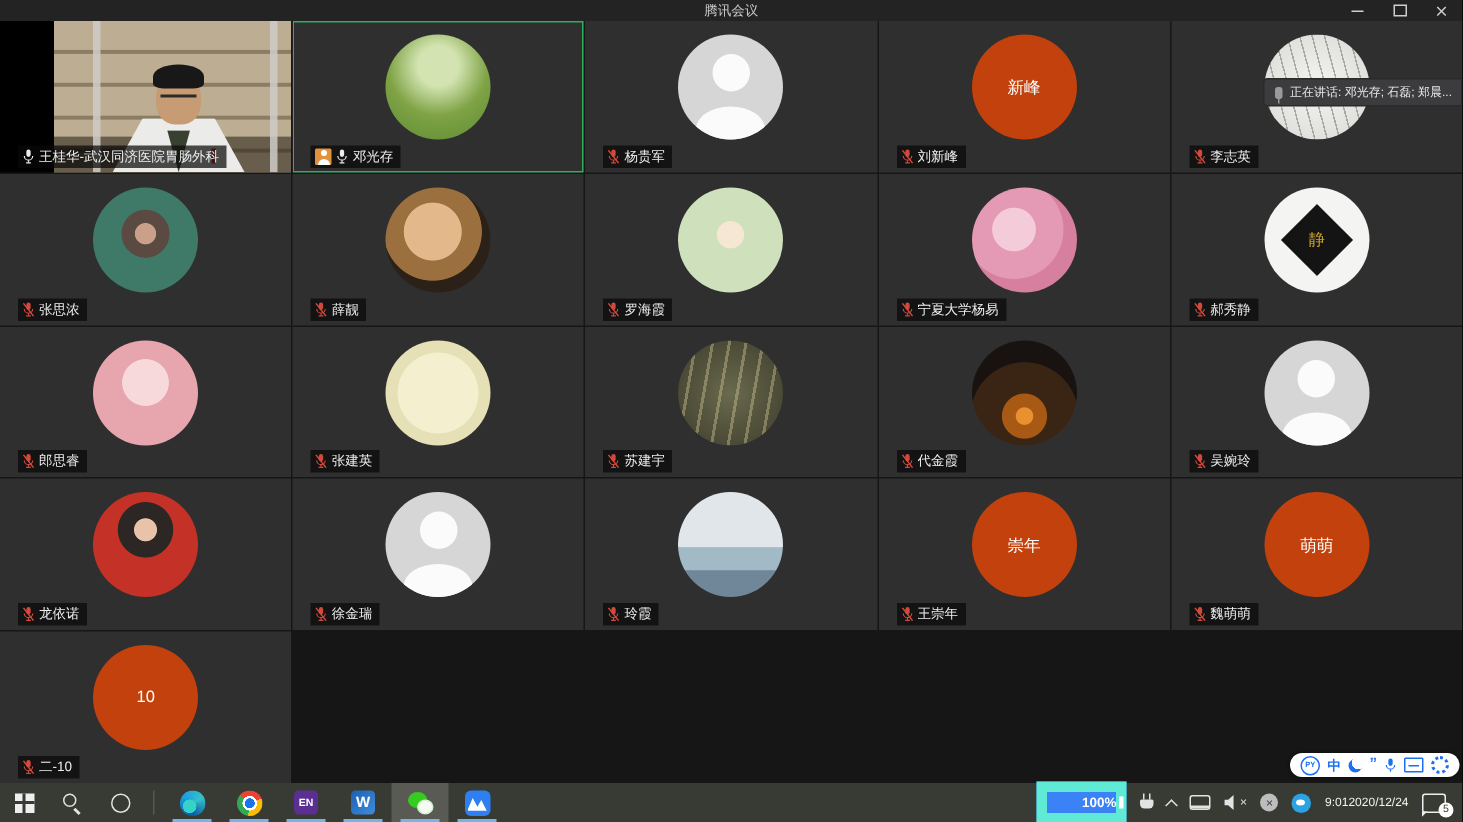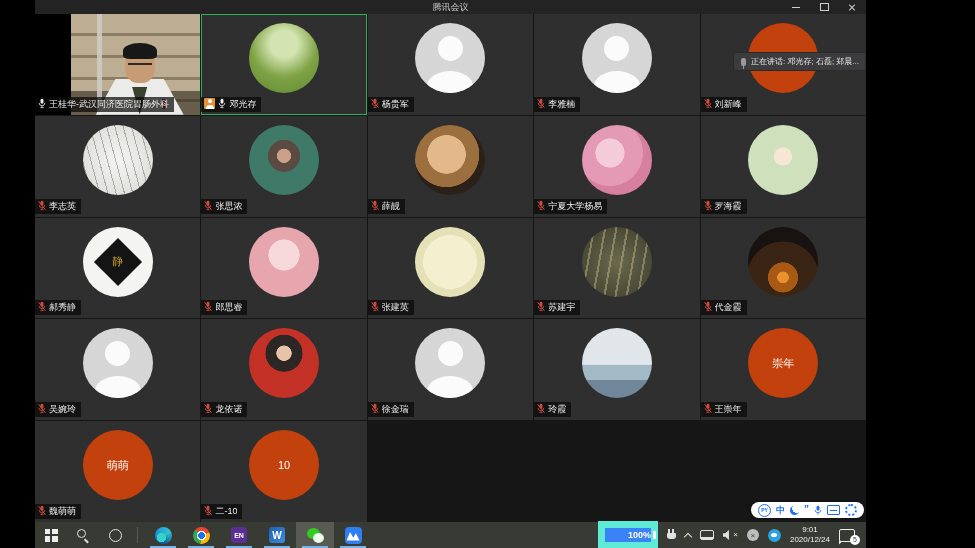--- a/index.html
+++ b/index.html
@@ -1,17 +1,17 @@
 <!DOCTYPE html>
 <html><head>
 <meta charset="utf-8">
 <style>
   html,body{margin:0;padding:0;background:#000;}
-  .screen{position:relative;width:831px;height:548px;overflow:hidden;
-          font-family:"Liberation Sans","DejaVu Sans",sans-serif;background:#151515;margin-left:35px;}
+  .screen{position:relative;width:975px;height:548px;overflow:hidden;
+          font-family:"Liberation Sans","DejaVu Sans",sans-serif;background:#151515;}
 
   
   .titlebar{position:absolute;top:0;left:0;right:0;height:14px;background:#232323;
             display:flex;align-items:center;justify-content:center;z-index:30;}
   .titlebar .title{font-size:9px;color:#c9c9c9;}
   .win-controls{position:absolute;right:0;top:0;height:14px;display:flex;}
   .win-btn{width:28px;height:14px;display:flex;align-items:center;justify-content:center;}
   .ic-min{width:8px;height:1px;background:#cfcfcf;}
   .ic-max{width:7px;height:6px;border:1px solid #cfcfcf;}
   .ic-close{position:relative;width:8px;height:8px;}
@@ -32,21 +32,21 @@
   .avatar.initials{background:#c2410c;}
   .avatar.default{background:#d6d6d6;}
   .avatar.default::before{content:"";position:absolute;left:50%;top:13px;width:25px;height:25px;
           margin-left:-12.5px;border-radius:50%;background:#fbfbfb;}
   .avatar.default::after{content:"";position:absolute;left:50%;bottom:-8px;width:46px;height:30px;
           margin-left:-23px;border-radius:50% 50% 0 0;background:#fbfbfb;}
   .av-text{position:relative;z-index:2;color:#fff;font-size:11px;}
   .av-diamond{position:absolute;width:34px;height:34px;background:#141414;transform:rotate(45deg);z-index:1;}
 
   
-  .label{position:absolute;left:0;bottom:3px;display:inline-flex;gap:3px;
+  .label{position:absolute;left:12px;bottom:3px;display:inline-flex;align-items:center;gap:3px;
          background:rgba(8,8,8,.72);padding:1px 5px 1px 3px;max-width:97%;
          font-size:9px;color:#ededed;white-space:nowrap;overflow:hidden;z-index:5;}
   .host-badge{position:relative;width:11px;height:11px;background:#e2923d;border-radius:1px;overflow:hidden;flex:0 0 auto;}
   .host-badge::before{content:"";position:absolute;left:50%;top:1.5px;width:4px;height:4px;margin-left:-2px;border-radius:50%;background:#fff;}
   .host-badge::after{content:"";position:absolute;left:50%;bottom:-1px;width:8px;height:5px;margin-left:-4px;border-radius:4px 4px 0 0;background:#fff;}
   .mic{display:inline-flex;flex:0 0 auto;}
   .mic.muted{color:#cf4a3c;}
   .mic.unmuted{color:#ececec;}
   .mic.unmuted svg .slash{display:none;}
   .pname{overflow:hidden;text-overflow:ellipsis;}
@@ -139,21 +139,21 @@
   .ic-touchpad{width:12px;height:8px;border:1px solid #e2e2e2;border-radius:2px;
        background:linear-gradient(#e2e2e2 0 0) bottom/100% 2px no-repeat;}
   .ic-speaker{position:relative;width:15px;height:12px;color:#e2e2e2;}
   .ic-speaker::before{content:"";position:absolute;left:0;top:1px;width:8px;height:10px;background:#e2e2e2;
        clip-path:polygon(0 32%,30% 32%,75% 0,75% 100%,30% 68%,0 68%);}
   .ic-speaker::after{content:"×";position:absolute;right:0;top:0;font-size:8px;line-height:12px;}
   .ic-grayx{width:12px;height:12px;border-radius:50%;background:#bdbdbd;color:#3a3a3a;
        display:flex;align-items:center;justify-content:center;font-size:8px;}
   .ic-bluecircle{position:relative;width:13px;height:13px;border-radius:50%;background:#2ba2e2;}
   .ic-bluecircle::after{content:"";position:absolute;left:3px;top:4px;width:6px;height:4px;border-radius:50%;background:#fff;}
-  .clock{display:flex;flex-direction:column;align-items:center;line-height:1.25;}
+  .clock{display:flex;flex-direction:row;align-items:flex-start;line-height:1.25;}
   .clock span{font-size:8px;color:#f3f3f3;}
   .notif{position:relative;width:14px;height:11px;border:1.5px solid #eeeeee;border-radius:2px;margin-right:6px;}
   .notif::before{content:"";position:absolute;left:-1px;bottom:-4px;width:4px;height:4px;background:#eeeeee;
        clip-path:polygon(0 0,100% 0,0 100%);}
   .notif .badge{position:absolute;right:-6px;bottom:-4px;width:10px;height:10px;border-radius:50%;background:#fff;
        color:#383b33;font-size:7px;display:flex;align-items:center;justify-content:center;}
 </style>
 </head>
 <body>
 
@@ -240,40 +240,20 @@
               <line x1="5" y1="9.6" x2="5" y2="11.6" stroke="currentColor" stroke-width="1"></line>
               <line x1="3" y1="11.6" x2="7" y2="11.6" stroke="currentColor" stroke-width="1"></line>
               <line class="slash" x1="0.8" y1="1.2" x2="9.2" y2="11.8" stroke="#e04b3a" stroke-width="1.2"></line>
             </svg>
       </span>
       <span class="pname">杨贵军</span>
     </div>
   </div>
       <div class="cell">
 
-    <div class="avatar default">
-      
-      
-    </div>
-    <div class="label">
-
-      <span class="mic muted">
-        <svg viewBox="0 0 10 13" width="8" height="11">
-              <rect x="3.2" y="0.5" width="3.6" height="6.2" rx="1.8" fill="currentColor"></rect>
-              <path d="M1.5 5.8a3.5 3.5 0 0 0 7 0" fill="none" stroke="currentColor" stroke-width="1"></path>
-              <line x1="5" y1="9.6" x2="5" y2="11.6" stroke="currentColor" stroke-width="1"></line>
-              <line x1="3" y1="11.6" x2="7" y2="11.6" stroke="currentColor" stroke-width="1"></line>
-              <line class="slash" x1="0.8" y1="1.2" x2="9.2" y2="11.8" stroke="#e04b3a" stroke-width="1.2"></line>
-            </svg>
-      </span>
-      <span class="pname">李雅楠</span>
-    </div>
-  </div>
-      <div class="cell">
-
     <div class="avatar initials">
 
       <span class="av-text">新峰</span>
     </div>
     <div class="label">
 
       <span class="mic muted">
         <svg viewBox="0 0 10 13" width="8" height="11">
               <rect x="3.2" y="0.5" width="3.6" height="6.2" rx="1.8" fill="currentColor"></rect>
               <path d="M1.5 5.8a3.5 3.5 0 0 0 7 0" fill="none" stroke="currentColor" stroke-width="1"></path>
@@ -340,56 +320,56 @@
               <line x1="5" y1="9.6" x2="5" y2="11.6" stroke="currentColor" stroke-width="1"></line>
               <line x1="3" y1="11.6" x2="7" y2="11.6" stroke="currentColor" stroke-width="1"></line>
               <line class="slash" x1="0.8" y1="1.2" x2="9.2" y2="11.8" stroke="#e04b3a" stroke-width="1.2"></line>
             </svg>
       </span>
       <span class="pname">薛靓</span>
     </div>
   </div>
       <div class="cell">
 
+    <div class="avatar photo" style="background: radial-gradient(circle at 50% 45%, rgb(246, 231, 212) 0px, rgb(246, 231, 212) 17%, rgb(207, 224, 189) 18%);">
+      
+      
+    </div>
+    <div class="label">
+
+      <span class="mic muted">
+        <svg viewBox="0 0 10 13" width="8" height="11">
+              <rect x="3.2" y="0.5" width="3.6" height="6.2" rx="1.8" fill="currentColor"></rect>
+              <path d="M1.5 5.8a3.5 3.5 0 0 0 7 0" fill="none" stroke="currentColor" stroke-width="1"></path>
+              <line x1="5" y1="9.6" x2="5" y2="11.6" stroke="currentColor" stroke-width="1"></line>
+              <line x1="3" y1="11.6" x2="7" y2="11.6" stroke="currentColor" stroke-width="1"></line>
+              <line class="slash" x1="0.8" y1="1.2" x2="9.2" y2="11.8" stroke="#e04b3a" stroke-width="1.2"></line>
+            </svg>
+      </span>
+      <span class="pname">罗海霞</span>
+    </div>
+  </div>
+      <div class="cell">
+
     <div class="avatar photo" style="background: radial-gradient(circle at 40% 40%, rgb(244, 204, 217) 0px, rgb(244, 204, 217) 24%, rgb(228, 154, 180) 25%, rgb(228, 154, 180) 55%, rgb(215, 127, 158) 56%);">
       
       
     </div>
     <div class="label">
 
       <span class="mic muted">
         <svg viewBox="0 0 10 13" width="8" height="11">
               <rect x="3.2" y="0.5" width="3.6" height="6.2" rx="1.8" fill="currentColor"></rect>
               <path d="M1.5 5.8a3.5 3.5 0 0 0 7 0" fill="none" stroke="currentColor" stroke-width="1"></path>
               <line x1="5" y1="9.6" x2="5" y2="11.6" stroke="currentColor" stroke-width="1"></line>
               <line x1="3" y1="11.6" x2="7" y2="11.6" stroke="currentColor" stroke-width="1"></line>
               <line class="slash" x1="0.8" y1="1.2" x2="9.2" y2="11.8" stroke="#e04b3a" stroke-width="1.2"></line>
             </svg>
       </span>
       <span class="pname">宁夏大学杨易</span>
-    </div>
-  </div>
-      <div class="cell">
-
-    <div class="avatar photo" style="background: radial-gradient(circle at 50% 45%, rgb(246, 231, 212) 0px, rgb(246, 231, 212) 17%, rgb(207, 224, 189) 18%);">
-      
-      
-    </div>
-    <div class="label">
-
-      <span class="mic muted">
-        <svg viewBox="0 0 10 13" width="8" height="11">
-              <rect x="3.2" y="0.5" width="3.6" height="6.2" rx="1.8" fill="currentColor"></rect>
-              <path d="M1.5 5.8a3.5 3.5 0 0 0 7 0" fill="none" stroke="currentColor" stroke-width="1"></path>
-              <line x1="5" y1="9.6" x2="5" y2="11.6" stroke="currentColor" stroke-width="1"></line>
-              <line x1="3" y1="11.6" x2="7" y2="11.6" stroke="currentColor" stroke-width="1"></line>
-              <line class="slash" x1="0.8" y1="1.2" x2="9.2" y2="11.8" stroke="#e04b3a" stroke-width="1.2"></line>
-            </svg>
-      </span>
-      <span class="pname">罗海霞</span>
     </div>
   </div>
       <div class="cell">
 
     <div class="avatar photo" style="background: rgb(244, 244, 242);">
       <span class="av-diamond"></span>
       <span class="av-text" style="color: rgb(202, 162, 43);">静</span>
     </div>
     <div class="label">
 

